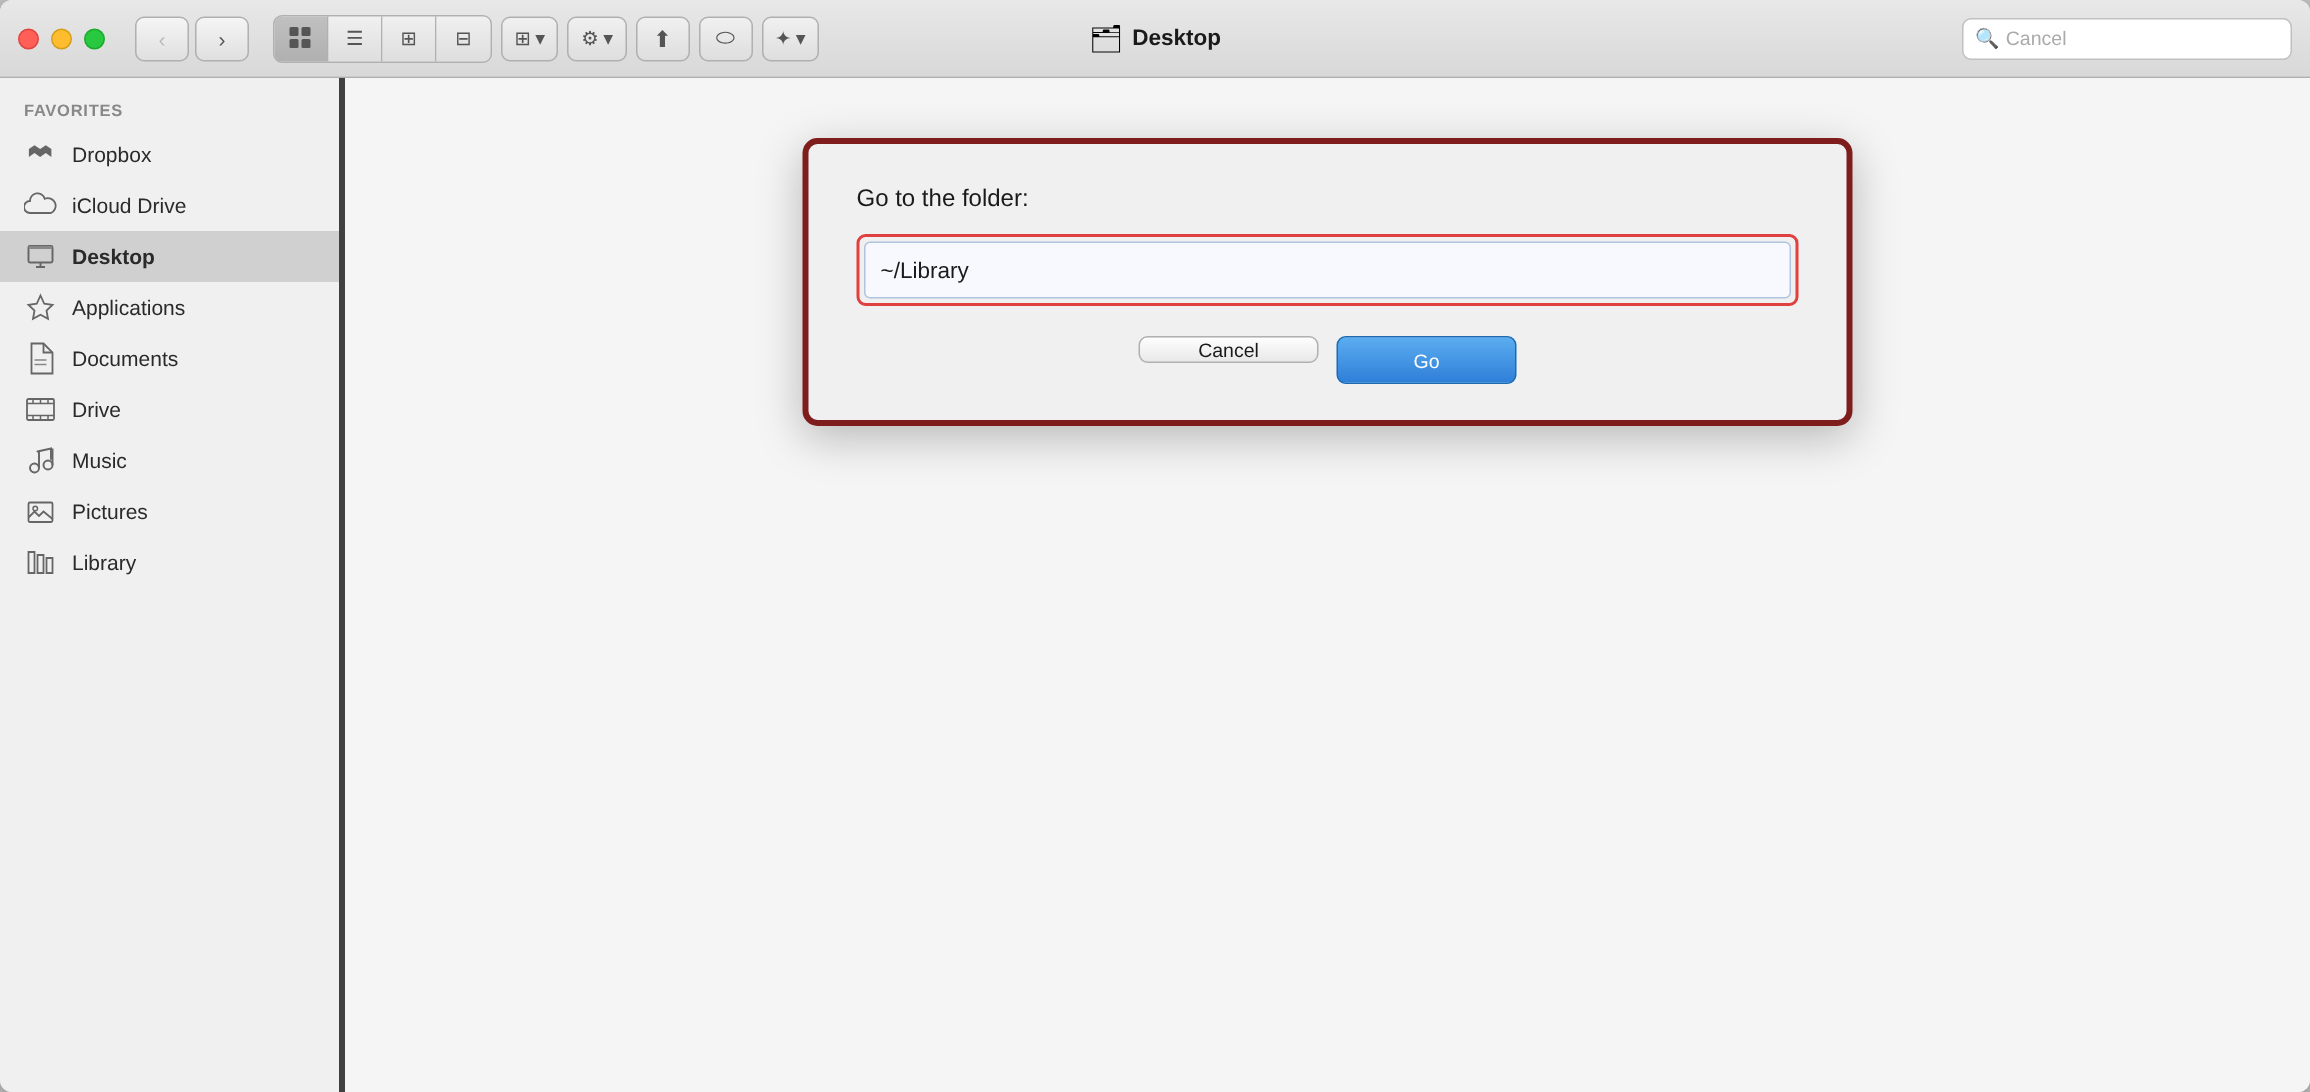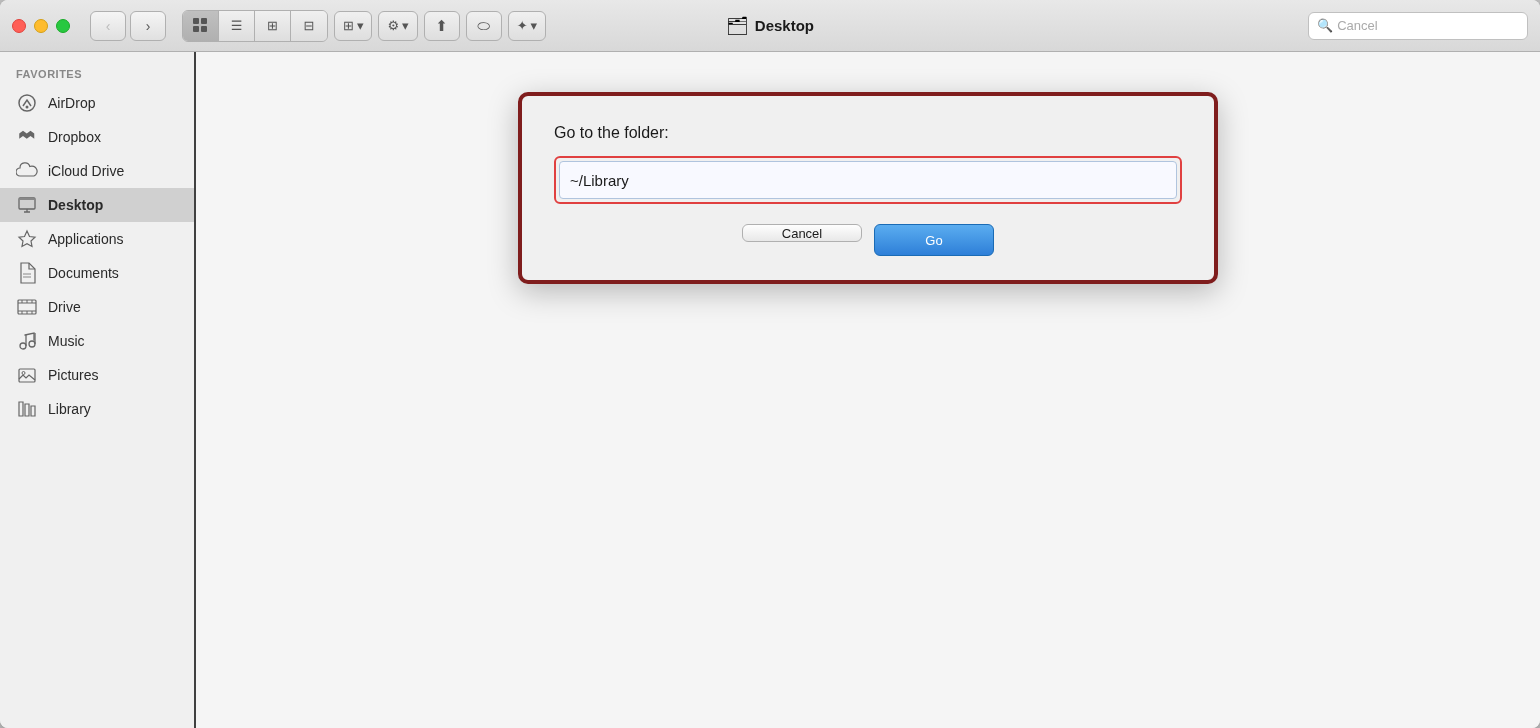--- a/index.html
+++ b/index.html
@@ -184,23 +184,23 @@
 
     
     .content-area {
       display: flex;
       flex: 1;
       overflow: hidden;
     }
 
     
     .sidebar {
-      width: 196px;
+      width: 230px;
       background: #f0f0f0;
-      border-right: 2px solid #404040;
+      border-right: 4px solid #404040;
       padding: 12px 0;
       flex-shrink: 0;
       overflow-y: auto;
     }
 
     .sidebar-section-title {
       font-size: 11px;
       font-weight: 700;
       color: #888;
       text-transform: uppercase;
@@ -417,30 +417,20 @@
         <span style="color:#aaa;font-size:13px;">Cancel</span>
       </div>
     </div>
   </div>
 
   <div class="content-area">
 
     <div class="sidebar">
       <div class="sidebar-section-title">Favorites</div>
 
-      <div class="sidebar-item">
-        <div class="sidebar-icon">
-          <svg width="20" height="20" viewBox="0 0 20 20" fill="none">
-            <circle cx="10" cy="10" r="8" stroke="#666" stroke-width="1.5" fill="none"></circle>
-            <path d="M6 13 L10 7 L14 13" stroke="#666" stroke-width="1.5" fill="none"></path>
-            <circle cx="10" cy="14" r="1.5" fill="#666"></circle>
-          </svg>
-        </div>
-        <span class="sidebar-label">AirDrop</span>
-      </div>
 
       <div class="sidebar-item">
         <div class="sidebar-icon">
           <svg width="20" height="20" viewBox="0 0 20 20" fill="none">
             <path d="M5 3 L10 6.5 L5 10 L0 6.5Z M15 3 L20 6.5 L15 10 L10 6.5Z M5 10 L10 13.5 L15 10 L10 6.5Z M0 6.5 L5 10 L0 13.5Z M20 6.5 L15 10 L20 13.5Z" fill="#666" transform="scale(0.75) translate(3,2)"></path>
           </svg>
         </div>
         <span class="sidebar-label">Dropbox</span>
       </div>
 

